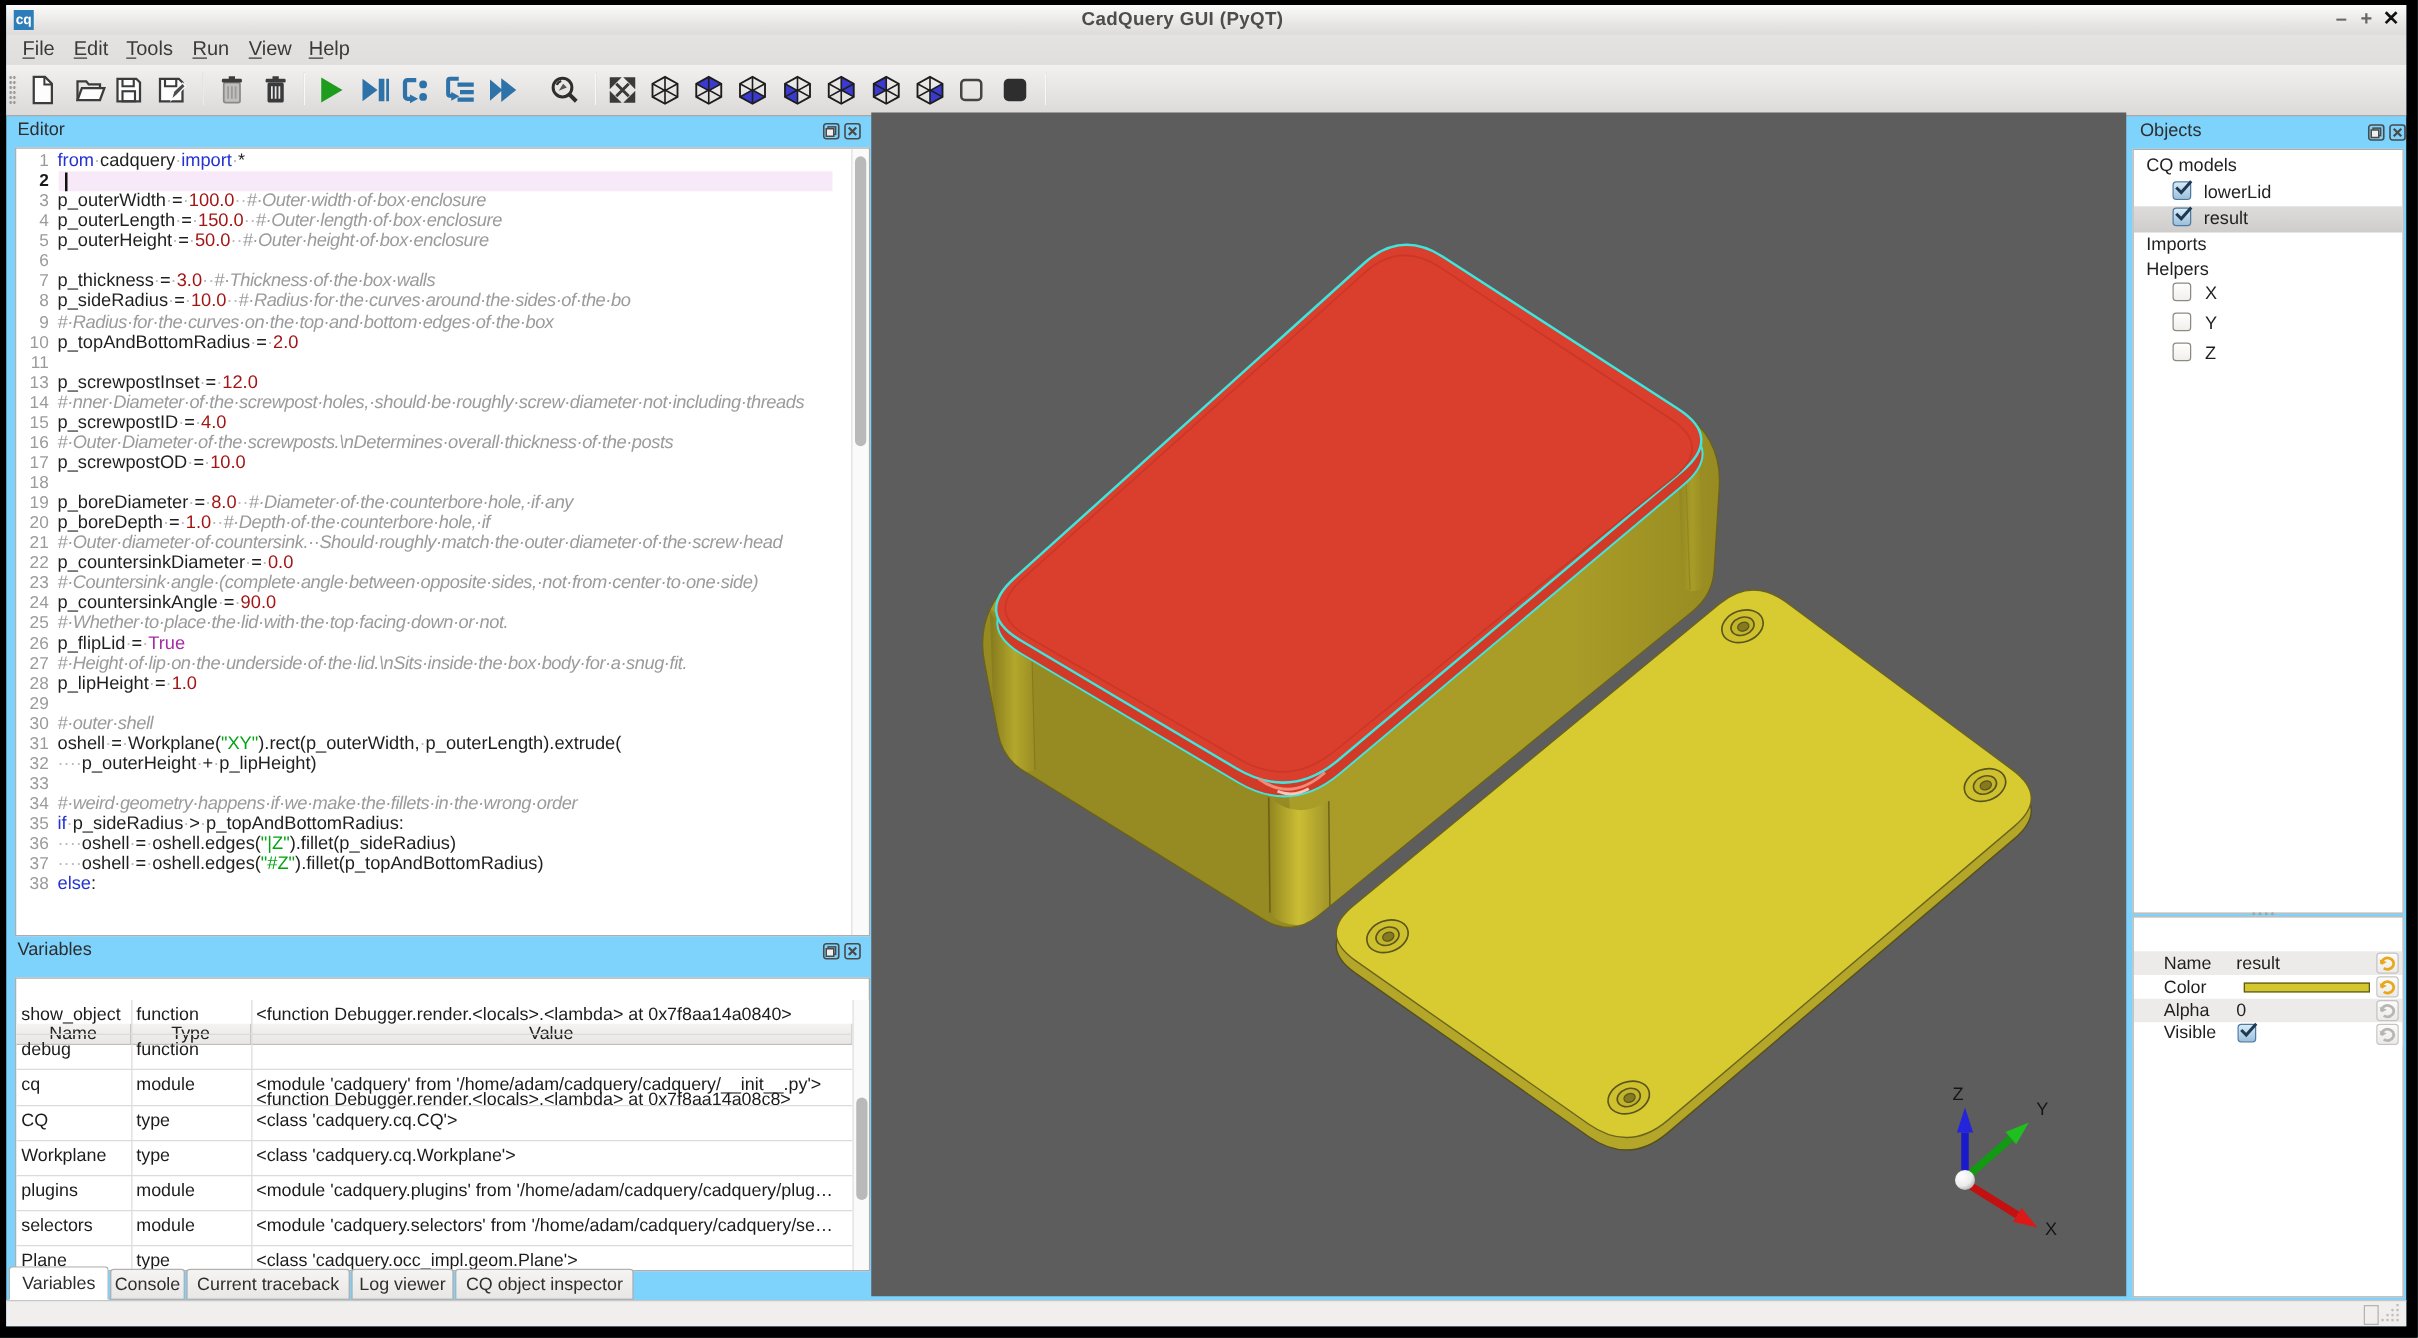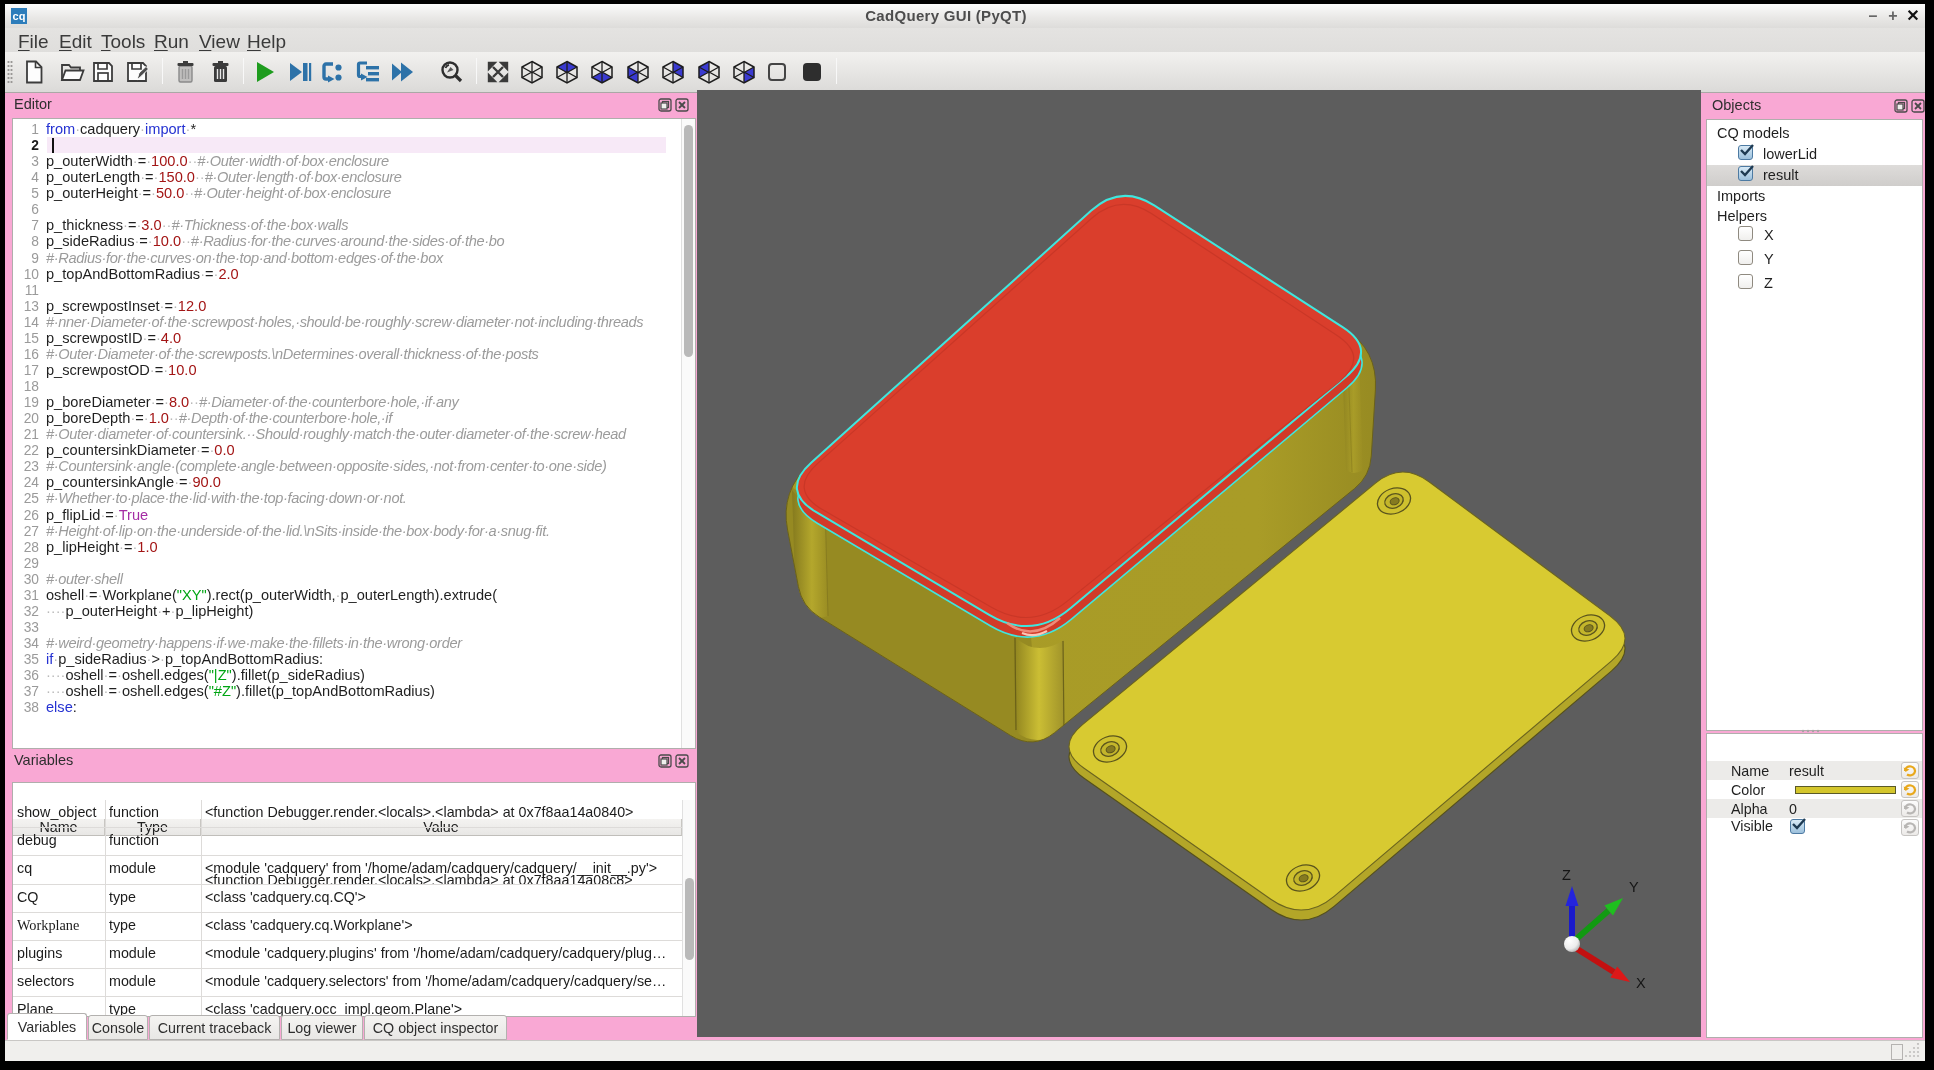--- a/index.html
+++ b/index.html
@@ -1,31 +1,31 @@
 <!DOCTYPE html>
 <html><head>
 <meta charset="utf-8">
 <style>
 * { margin:0; padding:0; box-sizing:border-box; }
 html,body { width:1934px; height:1070px; background:#000; overflow:hidden; }
 body { font-family:"Liberation Sans", sans-serif; }
 #page { position:absolute; left:0; top:0; width:1934px; height:1070px; background:#000; }
-#win { position:absolute; left:5px; top:4px; width:1920px; height:1057px; background:#f9a8d4; }
+#win { position:absolute; left:5px; top:4px; width:1920px; height:1057px; background:#7dd3fc; }
 
 #titlebar { position:absolute; left:0; top:0; width:1920px; height:24px;
   background:linear-gradient(#fbfbfb,#e8e7e5 60%,#dddcda); }
 #cqicon { position:absolute; left:6px; top:4px; width:16px; height:16px; background:#2d7dbb;
   color:#fff; font-weight:bold; font-size:11px; text-align:center; line-height:16px; }
 #wtitle { position:absolute; left:0; top:3px; width:1882px; text-align:center; font-size:15px;
   font-weight:bold; color:#4d4d4d; letter-spacing:0.3px; }
 .wbtn { position:absolute; top:2px; width:20px; height:20px; font-size:16px; color:#666;
   text-align:center; line-height:20px; font-weight:bold; }
 
 #menubar { position:absolute; left:0; top:24px; width:1920px; height:24px; background:linear-gradient(#e4e3e1,#dfdedc); }
-.mi { position:absolute; top:3px; font-size:19px; color:#3a3a3a; }
+.mi { position:absolute; top:3px; font-size:16px; color:#3a3a3a; }
 .mi u { text-decoration-thickness:1px; text-underline-offset:2px; }
 
 #toolbar { position:absolute; left:0; top:48px; width:1920px; height:41px;
   background:linear-gradient(#f2f1ef,#dbdad8); border-bottom:1px solid #aaa8a6; }
 .tsep { position:absolute; top:6px; width:1px; height:26px; background:#b8b6b4; border-right:1px solid #f8f8f8; }
 .ti { position:absolute; top:7px; }
 #thandle { position:absolute; left:2px; top:8px; width:6px; height:24px;
   background:radial-gradient(circle, #9a9896 1px, transparent 1.2px); background-size:3px 4px; }
 
 .dtitle { position:absolute; font-size:14.5px; color:#2e2e2e; }
@@ -294,21 +294,21 @@
           <div class="vc" style="left:4px; width:84px;">cq</div>
           <div class="vc" style="left:96px; width:88px;">module</div>
           <div class="vc" style="left:192px; width:474px;">&lt;module 'cadquery' from '/home/adam/cadquery/cadquery/__init__.py'&gt;</div>
         </div>
 <div class="vrow" style="top:101.6px;">
           <div class="vc" style="left:4px; width:84px;">CQ</div>
           <div class="vc" style="left:96px; width:88px;">type</div>
           <div class="vc" style="left:192px; width:474px;">&lt;class 'cadquery.cq.CQ'&gt;</div>
         </div>
 <div class="vrow" style="top:129.8px;">
-          <div class="vc" style="left:4px; width:84px;font-family:Liberation Serif, serif;">Workplane</div>
+          <div class="vc" style="left:4px; width:84px;">Workplane</div>
           <div class="vc" style="left:96px; width:88px;">type</div>
           <div class="vc" style="left:192px; width:474px;">&lt;class 'cadquery.cq.Workplane'&gt;</div>
         </div>
 <div class="vrow" style="top:158.0px;">
           <div class="vc" style="left:4px; width:84px;">plugins</div>
           <div class="vc" style="left:96px; width:88px;">module</div>
           <div class="vc" style="left:192px; width:474px;">&lt;module 'cadquery.plugins' from '/home/adam/cadquery/cadquery/plug…</div>
         </div>
 <div class="vrow" style="top:186.2px;">
           <div class="vc" style="left:4px; width:84px;">selectors</div>

